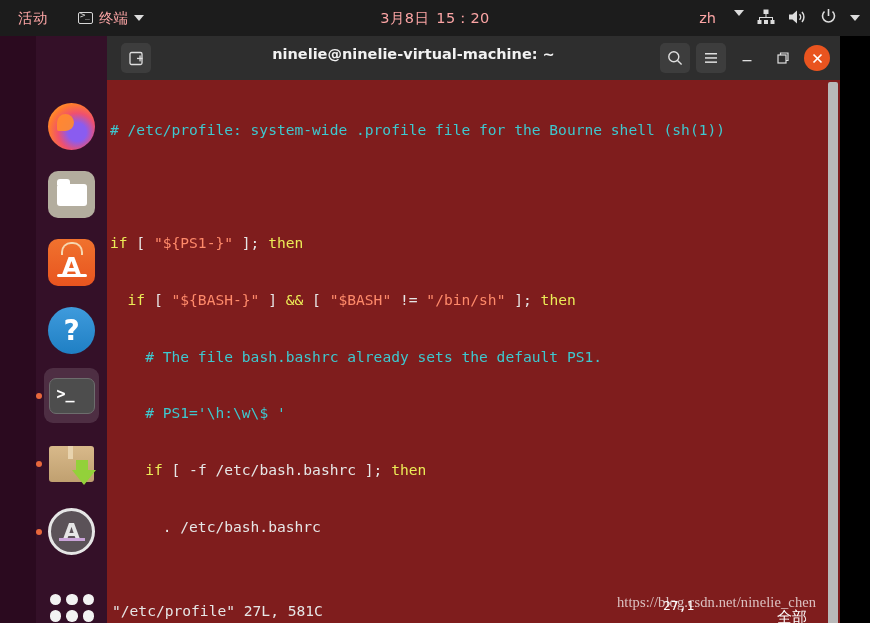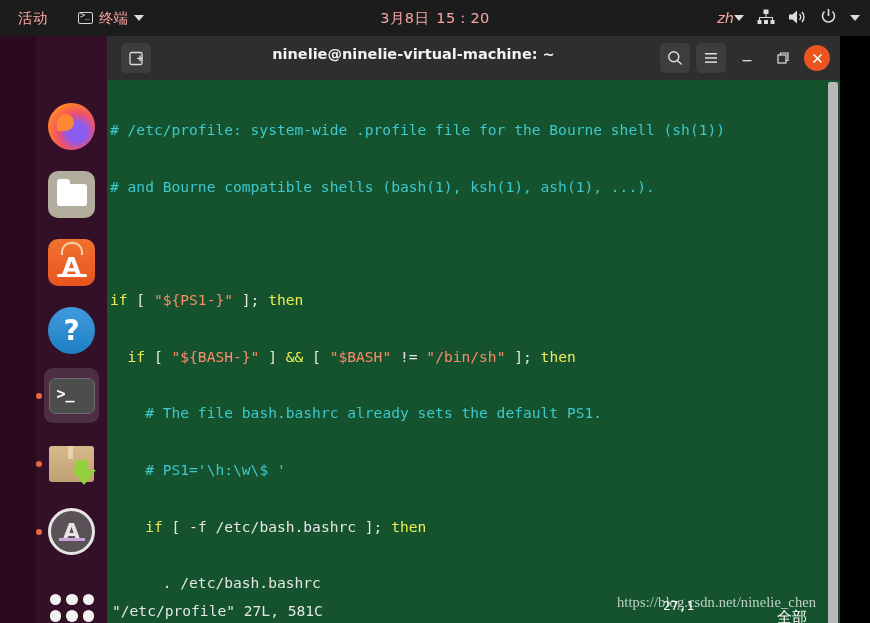--- a/index.html
+++ b/index.html
@@ -22,21 +22,21 @@
   #tb-appmenu{ display:flex; align-items:center; gap:6px; margin-left:20px; }
   #tb-clock{
     position:absolute; left:50%; top:0; transform:translateX(-50%);
     height:36px; display:flex; align-items:center; gap:7px;
     font-size:14.5px; letter-spacing:.4px; white-space:nowrap;
   }
   #tb-right{
     position:absolute; right:10px; top:0; height:36px;
     display:flex; align-items:center; gap:13px;
   }
-  #tb-right .ind{ display:flex; align-items:center; gap:0;font-style:italic; }
+  #tb-right .ind{ display:flex; gap:18px; }
   .caret{ width:0;height:0;border-left:5px solid transparent;border-right:5px solid transparent;
           border-top:6px solid #dcdcdc; display:inline-block; }
   .termbox{
     width:15px;height:12px;border:1.6px solid #d7d7d7;border-radius:2px;
     position:relative; display:inline-block;
   }
   .termbox:before{content:">";position:absolute;left:1px;top:-3px;font-size:9px;color:#d7d7d7;
                   font-family:"DejaVu Sans Mono",monospace;}
   .termbox:after{content:"_";position:absolute;left:6px;top:-2px;font-size:8px;color:#d7d7d7;
                   font-family:"DejaVu Sans Mono",monospace;}
@@ -123,21 +123,21 @@
   }
   #winbtns{ position:absolute; right:10px; top:0; height:44px; display:flex; align-items:center; gap:6px; }
   .tbtn{ width:30px;height:30px;border-radius:5px;display:flex;align-items:center;justify-content:center;
          color:#dfdfdf;font-size:15px; }
   .tbtn.filled{ background:#3d3d3d; }
   .tbtn.close{ width:26px;height:26px;border-radius:50%;background:#e9541f;color:#fff;font-size:13px;font-weight:700;}
 
   
   #termarea{
     position:absolute; left:0; top:44px; width:733px; height:543px;
-    background:#14532d; overflow:hidden;
+    background:#7f1d1d; overflow:hidden;
     font-family:"DejaVu Sans Mono","Liberation Mono",monospace;
     font-size:14.6px; line-height:18.9px; color:#e6e6e6;
     padding:3px 0 0 3px; white-space:pre;
   }
   #termarea .line{ height:18.9px; }
   .c-com{ color:#3ec8cf; }   
   .c-kw { color:#ecec57; }   
   .c-str{ color:#ff8a6a; }   
   .c-wh { color:#e6e6e6; }
 
@@ -309,21 +309,20 @@
           <svg width="11" height="11" viewBox="0 0 11 11">
             <line x1="1.5" y1="1.5" x2="9.5" y2="9.5" stroke="#fff" stroke-width="1.7"></line>
             <line x1="9.5" y1="1.5" x2="1.5" y2="9.5" stroke="#fff" stroke-width="1.7"></line>
           </svg>
         </div>
       </div>
     </div>
 
     <div id="termarea">
       <div class="line"><span class="c-com">#&nbsp;/etc/profile:&nbsp;system-wide&nbsp;.profile&nbsp;file&nbsp;for&nbsp;the&nbsp;Bourne&nbsp;shell&nbsp;(sh(1))</span></div>
-      <div class="line"><span class="c-com">#&nbsp;and&nbsp;Bourne&nbsp;compatible&nbsp;shells&nbsp;(bash(1),&nbsp;ksh(1),&nbsp;ash(1),&nbsp;...).</span></div>
       <div class="line">&nbsp;</div>
       <div class="line"><span class="c-kw">if</span><span class="c-wh"> [ </span><span class="c-str">"${PS1-}"</span><span class="c-wh"> ]; </span><span class="c-kw">then</span></div>
       <div class="line"><span class="c-wh">  </span><span class="c-kw">if</span><span class="c-wh"> [ </span><span class="c-str">"${BASH-}"</span><span class="c-wh"> ] </span><span class="c-kw">&amp;&amp;</span><span class="c-wh"> [ </span><span class="c-str">"$BASH"</span><span class="c-wh"> != </span><span class="c-str">"/bin/sh"</span><span class="c-wh"> ]; </span><span class="c-kw">then</span></div>
       <div class="line"><span class="c-wh">    </span><span class="c-com"># The file bash.bashrc already sets the default PS1.</span></div>
       <div class="line"><span class="c-wh">    </span><span class="c-com"># PS1='\h:\w\$ '</span></div>
       <div class="line"><span class="c-wh">    </span><span class="c-kw">if</span><span class="c-wh"> [ -f /etc/bash.bashrc ]; </span><span class="c-kw">then</span></div>
       <div class="line"><span class="c-wh">      . /etc/bash.bashrc</span></div>
       
       
       

